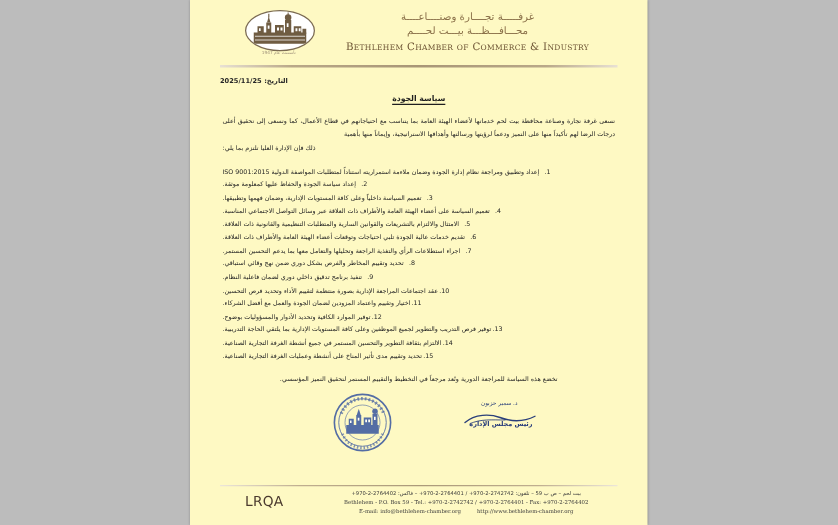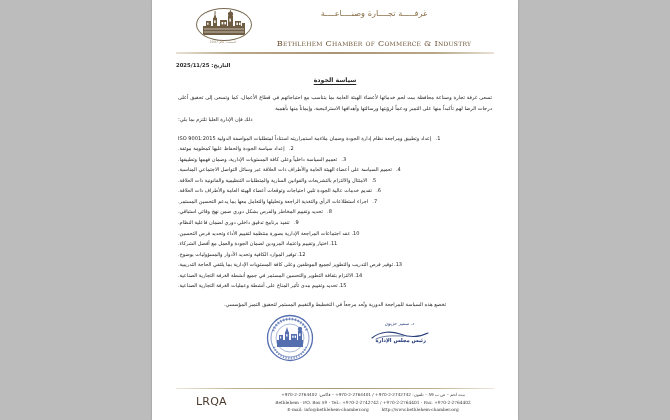--- a/index.html
+++ b/index.html
@@ -13,21 +13,21 @@
     overflow: hidden;
     font-family: "DejaVu Sans", "Liberation Sans", sans-serif;
   }
 
   .page {
     position: absolute;
     left: 152px;
     top: 0px;
     width: 366px;
     height: 420px;
-    background: #ffffff;
+    background: #fef9c3;
     box-shadow: 0 0 2px rgba(0,0,0,0.25);
     overflow: hidden;
   }
 
   
   .letterhead {
     position: relative;
     height: 52px;
   }
   .logo-block {
@@ -72,21 +72,21 @@
   .ar-title-1, .ar-title-2 {
     direction: rtl;
     color: #8a7049;
     font-size: 8.2px;
     letter-spacing: 2.6px;
     line-height: 11px;
     white-space: nowrap;
   }
   .ar-title-2 { letter-spacing: 3.2px; }
   .en-title {
-    margin-top: 19px;
+    margin-top: 2px;
     color: #6d5434;
     font-size: 8.2px;
     font-family: "DejaVu Serif", "Liberation Serif", serif;
     font-variant: small-caps;
     letter-spacing: 0.25px;
     white-space: nowrap;
   }
   .header-rule {
     position: absolute;
     left: 24px;
@@ -292,20 +292,21 @@
             <line x1="7" y1="20" x2="47" y2="20"></line>
             <line x1="7" y1="23" x2="47" y2="23"></line>
           </g>
         </svg>
       </div>
       <div class="logo-estab">تأسست عام 1947</div>
     </div>
 
     <div class="title-block">
       <div class="ar-title-1">غرفـــــة تجــــارة وصنــــاعــــة</div>
+      <div class="ar-title-2">محـــافـــظـــة بيـــت لحــــم</div>
       <div class="en-title">Bethlehem Chamber of Commerce &amp; Industry</div>
     </div>
 
     <div class="header-rule"></div>
   </div>
 
   <div class="doc-body">
 
     <div class="date-line">
       <span class="lbl">التاريخ:</span><span>2025/11/25</span>

